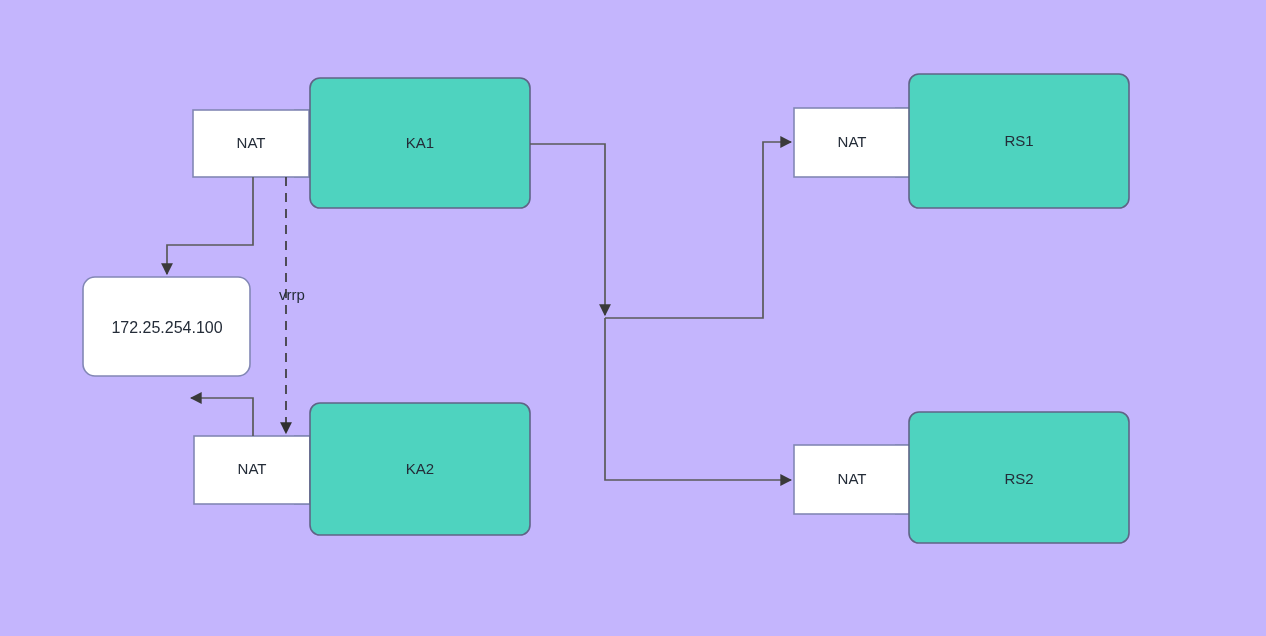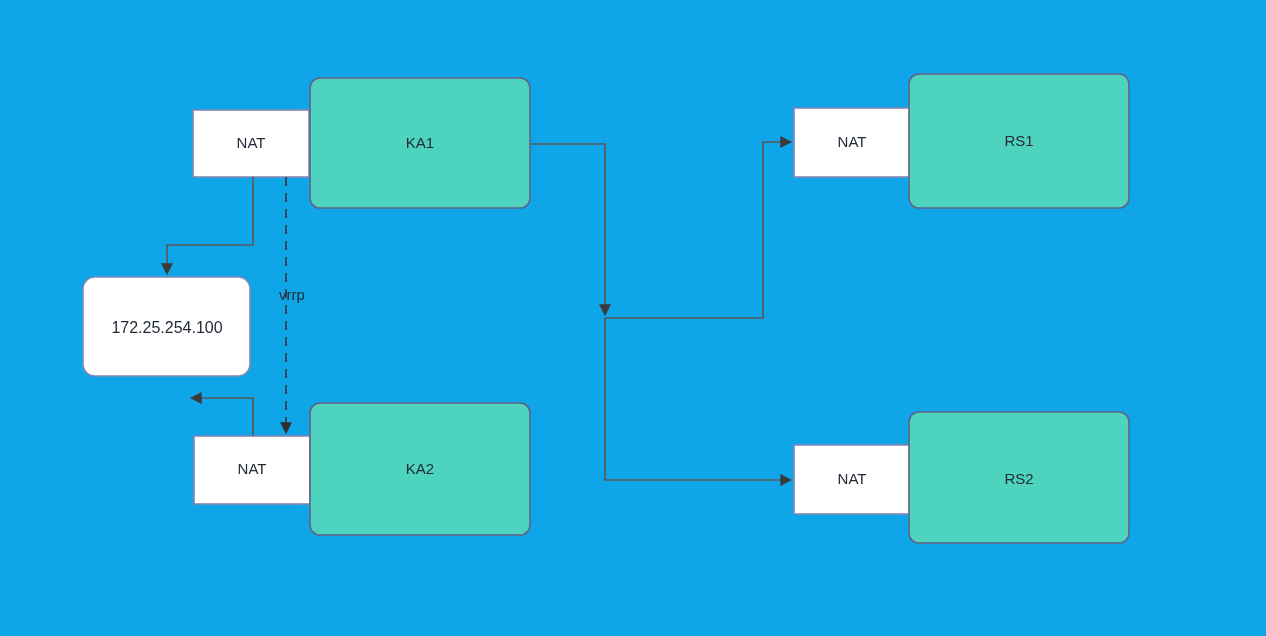--- a/index.html
+++ b/index.html
@@ -10,21 +10,21 @@
   body {
     width: 1266px;
     height: 636px;
     overflow: hidden;
     font-family: "Liberation Sans", sans-serif;
   }
   #diagram-root {
     position: relative;
     width: 1266px;
     height: 636px;
-    background: #0ea5e9;
+    background: #c4b5fd;
   }
   svg#diagram-canvas {
     position: absolute;
     top: 0;
     left: 0;
     width: 1266px;
     height: 636px;
     display: block;
   }
   .node-label {

